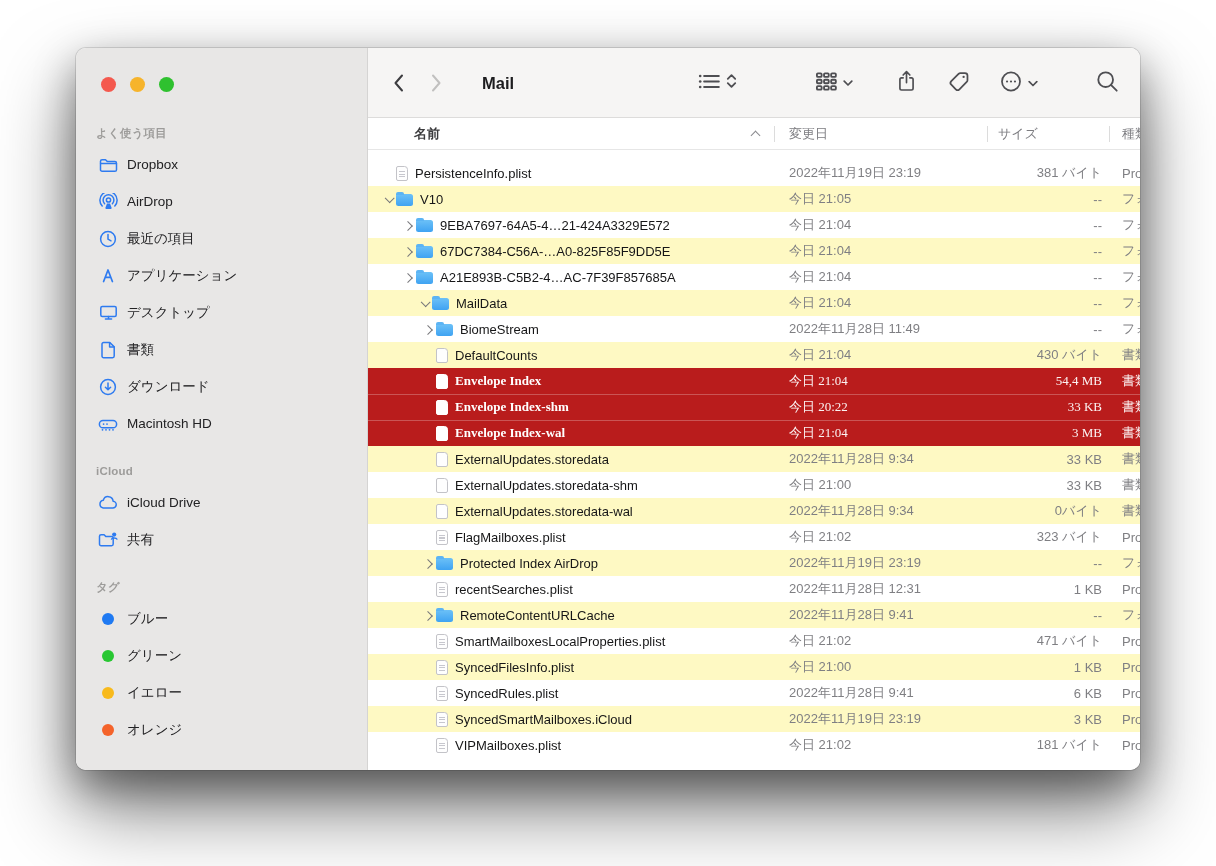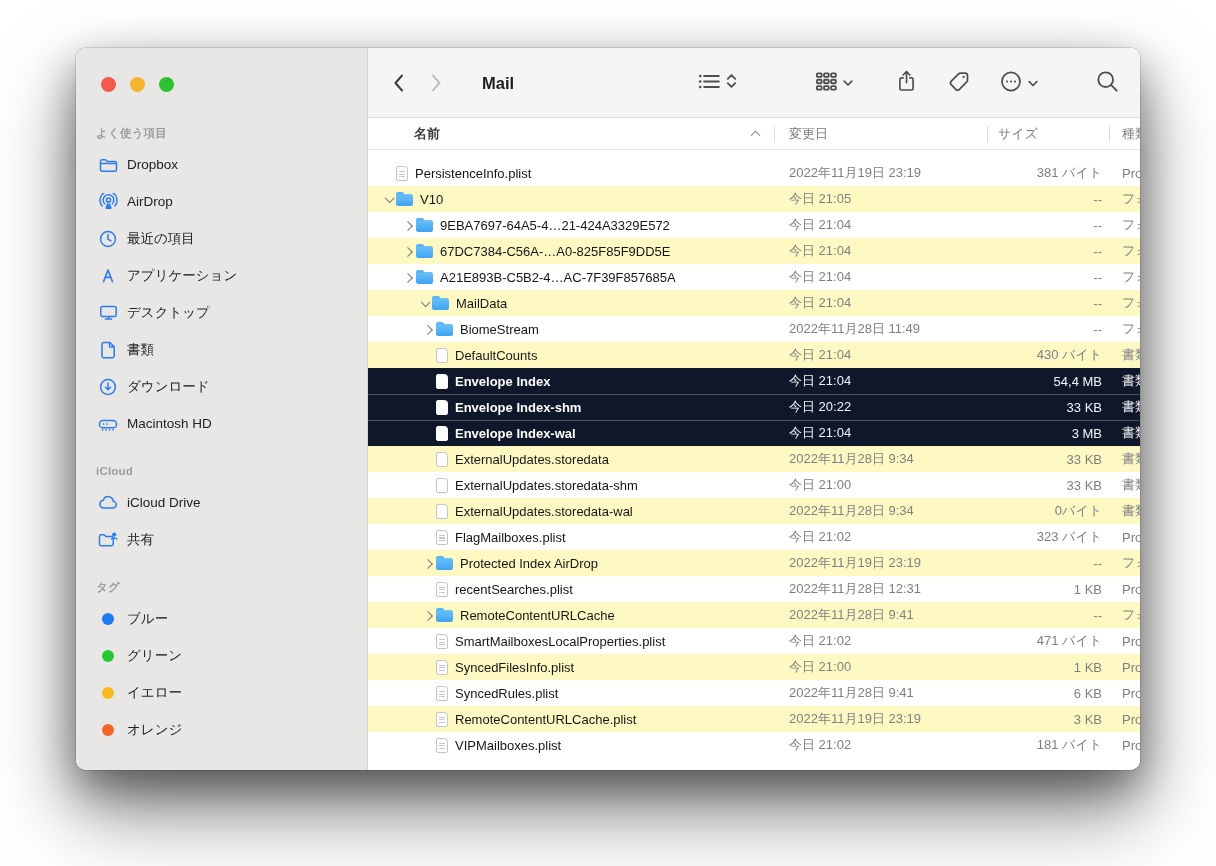--- a/index.html
+++ b/index.html
@@ -60,21 +60,21 @@
   .ch.kind { padding-left:12px; }
   .ch.name::after, .ch.date::after, .ch.size::after {
     content:""; position:absolute; right:0; top:8px; height:16px; width:1px; background:#dcdcdc; }
   .sort-caret { position:absolute; right:16px; top:14px; width:7px; height:7px;
                 border-left:1.6px solid #8a8a8e; border-top:1.6px solid #8a8a8e; transform:rotate(45deg); }
 
   
   .filelist { flex:1; overflow:hidden; padding-top:10px; font-size:13px; }
   .row { height:26px; display:grid; grid-template-columns:407px 213px 122px minmax(0,1fr); align-items:center; }
   .row.stripe { background:#fef9c3; }
-  .row.selected { background:#0f172a; }
+  .row.selected { background:#b91c1c;font-family:Liberation Serif, serif; }
   .row.selected + .row.selected { box-shadow:inset 0 1px 0 rgba(255,255,255,.25); }
   .cell { height:100%; display:flex; align-items:center; white-space:nowrap; overflow:hidden; }
   .cell.name { color:#161617; }
   .cell.date { padding-left:14px; color:#7f7f83; }
   .cell.size { padding-left:8px; padding-right:8px; color:#7f7f83; justify-content:flex-end; }
   .cell.kind { padding-left:12px; color:#7f7f83; }
   .row.selected .cell.name  { color:#ffffff; font-weight:600; }
   .row.selected .cell.date, .row.selected .cell.size, .row.selected .cell.kind { color:rgba(255,255,255,.95); }
 
   .disc { width:16px; height:16px; flex:none; display:flex; align-items:center; justify-content:center; }
@@ -605,21 +605,21 @@
             <div class="cell date">2022年11月28日 9:41</div>
             <div class="cell size">6 KB</div>
             <div class="cell kind">Property List</div>
           </div>
           <div class="row stripe">
             <div class="cell name" style="padding-left: 52px;">
               <span class="disc none">
                 <i></i>
               </span>
               <span class="fi fi-plist"></span>
-              <span>RemoteContentURLCache.plist</span>
+              <span>SyncedSmartMailboxes.iCloud</span>
             </div>
             <div class="cell date">2022年11月19日 23:19</div>
             <div class="cell size">3 KB</div>
             <div class="cell kind">Property List</div>
           </div>
           <div class="row">
             <div class="cell name" style="padding-left: 52px;">
               <span class="disc none">
                 <i></i>
               </span>

